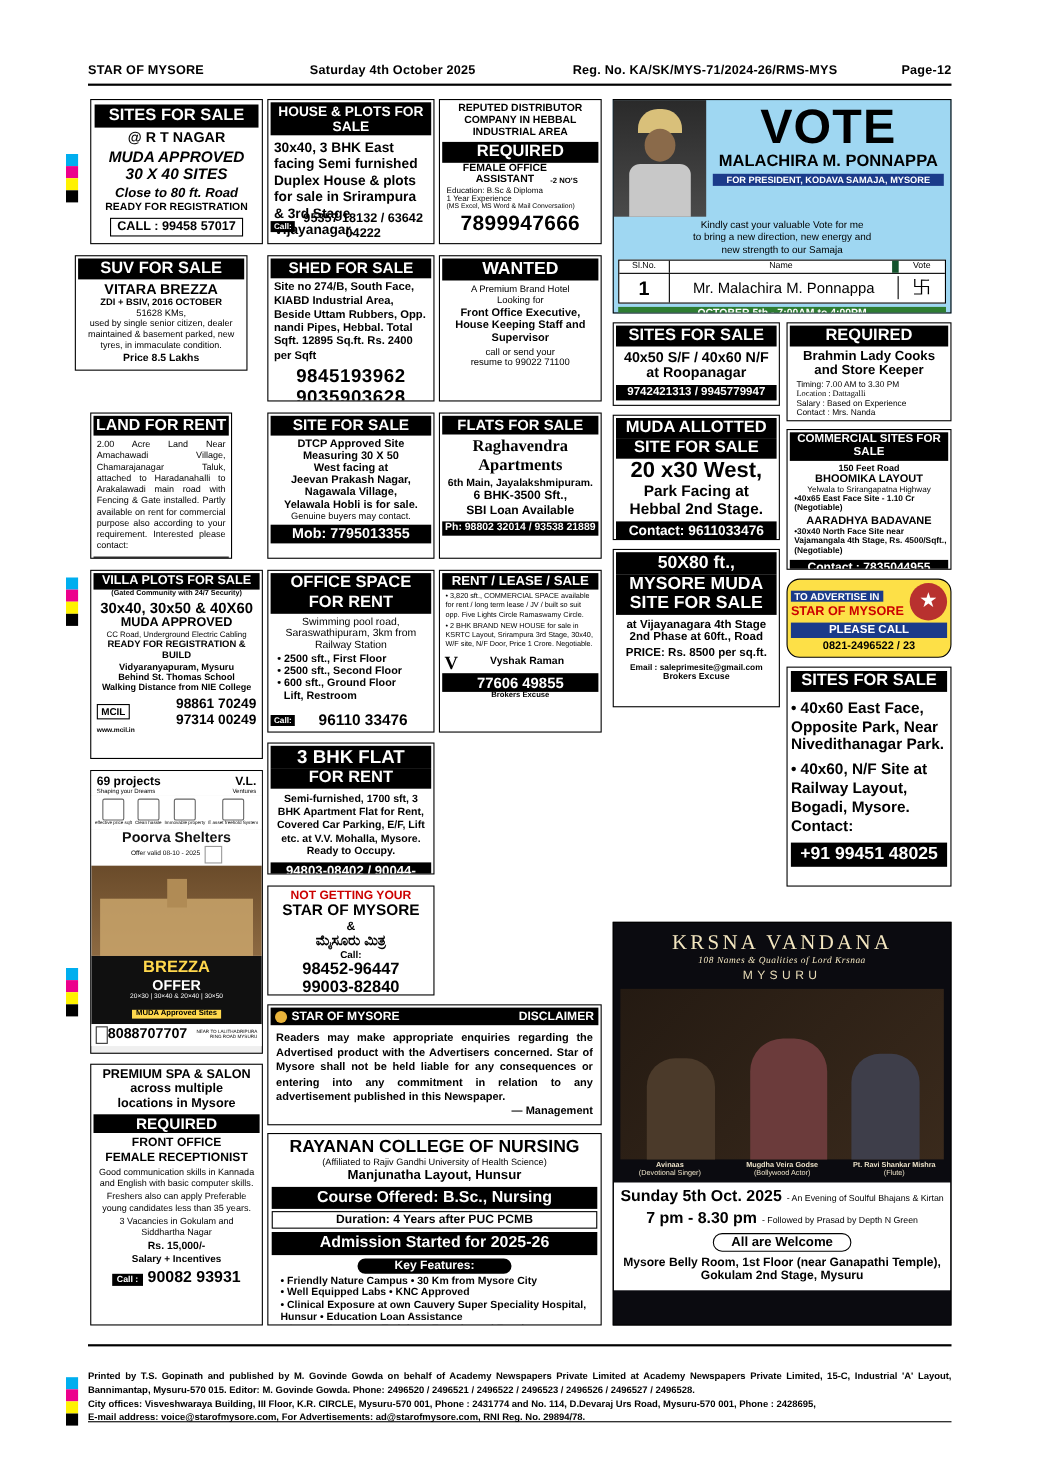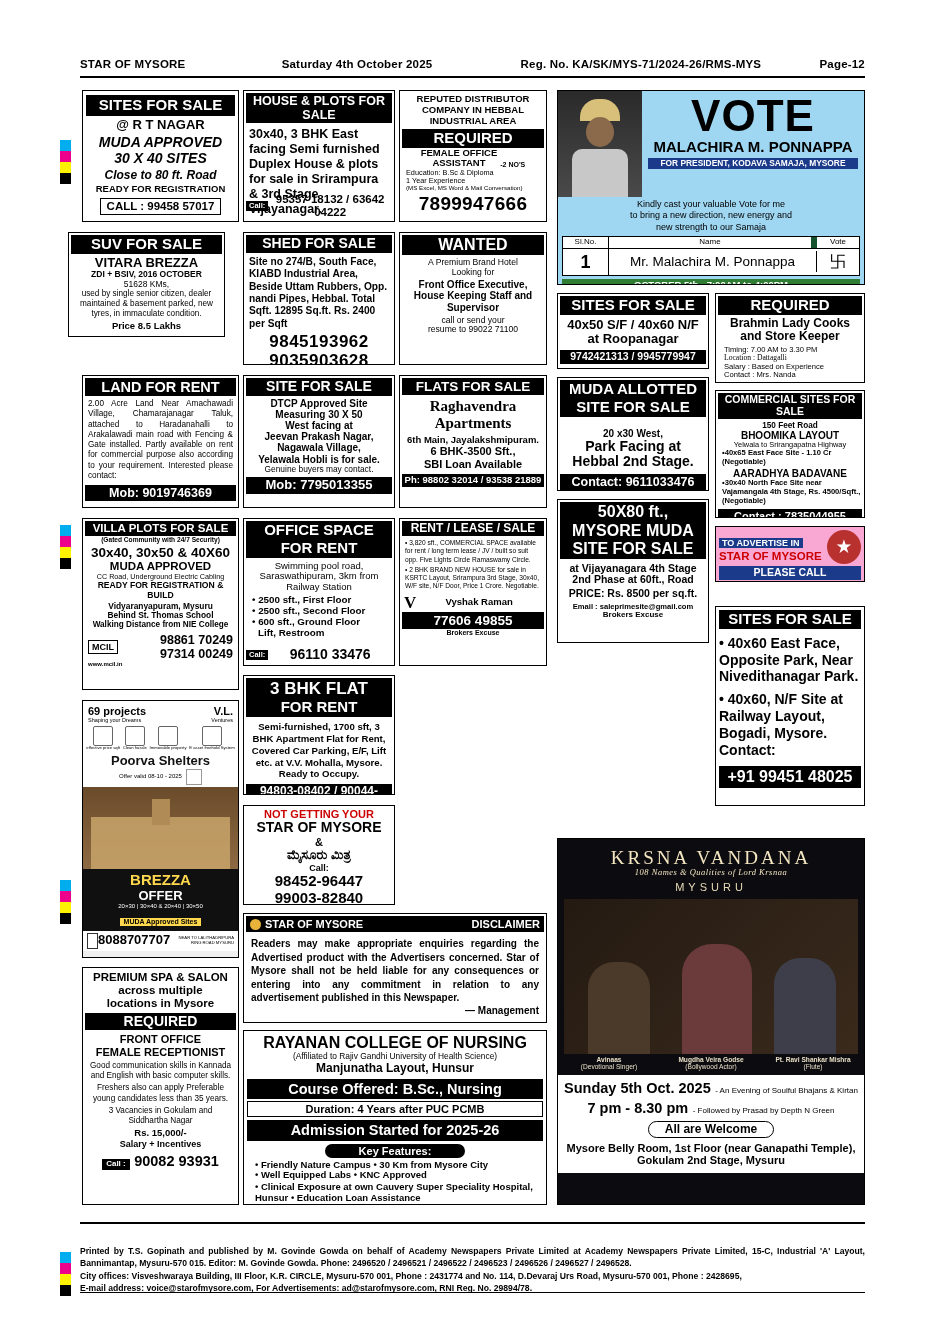--- a/index.html
+++ b/index.html
@@ -117,21 +117,21 @@
     <div class="b" style="font-size:8.5px;">ZDI + BSIV, 2016 OCTOBER</div>
     <div style="font-size:8.5px;">51628 KMs,</div>
     <div style="font-size:8.2px; line-height:1.2; padding:0 4px;">used by single senior citizen, dealer maintained &amp; basement parked, new tyres, in immaculate condition.</div>
     <div class="b" style="font-size:9.5px; margin-top:2px;">Price 8.5 Lakhs</div>
     <div style="margin-top:2px;">
       <span class="inv" style="display:inline-block; font-size:8px; padding:1px 4px;">Call :</span>
       <span class="b" style="font-size:14px;">94465 68899</span>
     </div>
   </div>
 
-  <div class="ad" style="left:82px; top:375px; width:157px; height:133px; padding:2px; text-align:left;">
+  <div class="ad" style="left:82px; top:375px; width:129px; height:133px; padding:2px; text-align:left;">
     <div class="inv" style="font-size:14.5px; text-align:center; padding:1px 0;">LAND FOR RENT</div>
     <div style="font-size:8.2px; line-height:1.25; padding:3px 3px 0; text-align:justify;">2.00 Acre Land Near Amachawadi Village, Chamarajanagar Taluk, attached to  Haradanahalli to Arakalawadi main road with Fencing &amp; Gate installed. Partly available on rent for commercial purpose also according to your requirement. Interested please contact:</div>
     <div class="inv" style="font-size:12.5px; text-align:center; margin-top:4px; padding:1px 0;">Mob: 9019746369</div>
   </div>
 
   <div class="ad" style="left:82px; top:518px; width:157px; height:172px; padding:2px;">
     <div class="inv" style="font-size:11.5px; padding:1px 0;">VILLA PLOTS FOR SALE</div>
     <div class="b" style="font-size:6.6px;">(Gated Community with 24/7 Security)</div>
     <div class="b" style="font-size:13.5px; margin-top:2px;">30x40, 30x50 &amp; 40X60</div>
     <div class="b" style="font-size:11.5px;">MUDA APPROVED</div>
@@ -396,21 +396,21 @@
   <div class="ad" style="left:557px; top:293px; width:152px; height:76px; padding:2px;">
     <div class="inv" style="font-size:15px; padding:1px 0;">SITES FOR SALE</div>
     <div class="b" style="font-size:13px; margin-top:3px;">40x50 S/F / 40x60 N/F</div>
     <div class="b" style="font-size:13px;">at Roopanagar</div>
     <div class="inv" style="font-size:10.5px; margin-top:3px; padding:1px 0;">9742421313 / 9945779947</div>
   </div>
 
   <div class="ad" style="left:557px; top:377px; width:152px; height:114px; padding:2px;">
     <div class="inv" style="font-size:15px; padding:1px 0;">MUDA ALLOTTED</div>
     <div class="inv" style="font-size:15px; padding:0 0 1px;">SITE FOR SALE</div>
-    <div class="b" style="font-size:10px; margin-top:11px;">20 x30 West,</div>
+    <div class="b" style="font-size:20px; margin-top:0;">20 x30 West,</div>
     <div class="b" style="font-size:14px;">Park Facing at</div>
     <div class="b" style="font-size:14px;">Hebbal 2nd Stage.</div>
     <div class="inv" style="font-size:12.5px; margin-top:4px; padding:1px 0;">Contact: 9611033476</div>
   </div>
 
   <div class="ad" style="left:557px; top:499px; width:152px; height:144px; padding:2px;">
     <div class="inv" style="font-size:16px; padding:1px 0;">50X80 ft.,</div>
     <div class="inv" style="font-size:16px;">MYSORE MUDA</div>
     <div class="inv" style="font-size:16px; padding:0 0 1px;">SITE FOR SALE</div>
     <div class="b" style="font-size:10.5px; margin-top:4px;">at Vijayanagara 4th Stage</div>
@@ -436,21 +436,21 @@
     <div class="inv" style="font-size:10.5px; padding:1px 0;">COMMERCIAL SITES FOR SALE</div>
     <div class="b" style="font-size:8.2px; margin-top:2px;">150 Feet Road</div>
     <div class="b" style="font-size:10px;">BHOOMIKA LAYOUT</div>
     <div style="font-size:7.4px;">Yelwala to Srirangapatna Highway</div>
     <div class="b left" style="font-size:7.6px; line-height:1.18; padding-left:4px;">•40x65 East Face Site - 1.10 Cr (Negotiable)</div>
     <div class="b" style="font-size:10px; margin-top:1px;">AARADHYA BADAVANE</div>
     <div class="b left" style="font-size:7.6px; line-height:1.18; padding-left:4px;">•30x40 North Face Site near Vajamangala 4th Stage, Rs. 4500/Sqft., (Negotiable)</div>
     <div class="inv" style="font-size:11px; margin-top:3px; padding:1px 0;">Contact : 7835044955</div>
   </div>
 
-  <div class="ad" style="left:715px; top:526px; width:150px; height:56px; padding:3px; background:#f9a8d4;">
+  <div class="ad" style="left:715px; top:526px; width:150px; height:72px; padding:3px; background:#fde047;border-radius:12px;">
     <div style="display:flex; align-items:center;">
       <div style="flex:1; text-align:left;">
         <div class="b" style="font-size:9px; background:#1b3b8a; color:#fff; display:inline-block; padding:0 3px;">TO ADVERTISE IN</div>
         <div class="b" style="font-size:11.5px; color:#c00;">STAR OF MYSORE</div>
       </div>
       <div style="width:34px; height:34px; border-radius:50%; background:#b8312f; color:#fff; display:flex; align-items:center; justify-content:center; font-size:16px; font-weight:bold;">★</div>
     </div>
     <div class="b" style="font-size:10.5px; background:#1b3b8a; color:#fff; margin-top:2px; padding:1px 0;">PLEASE  CALL</div>
     <div class="b" style="font-size:10px; margin-top:2px;">0821-2496522 / 23</div>
   </div>

